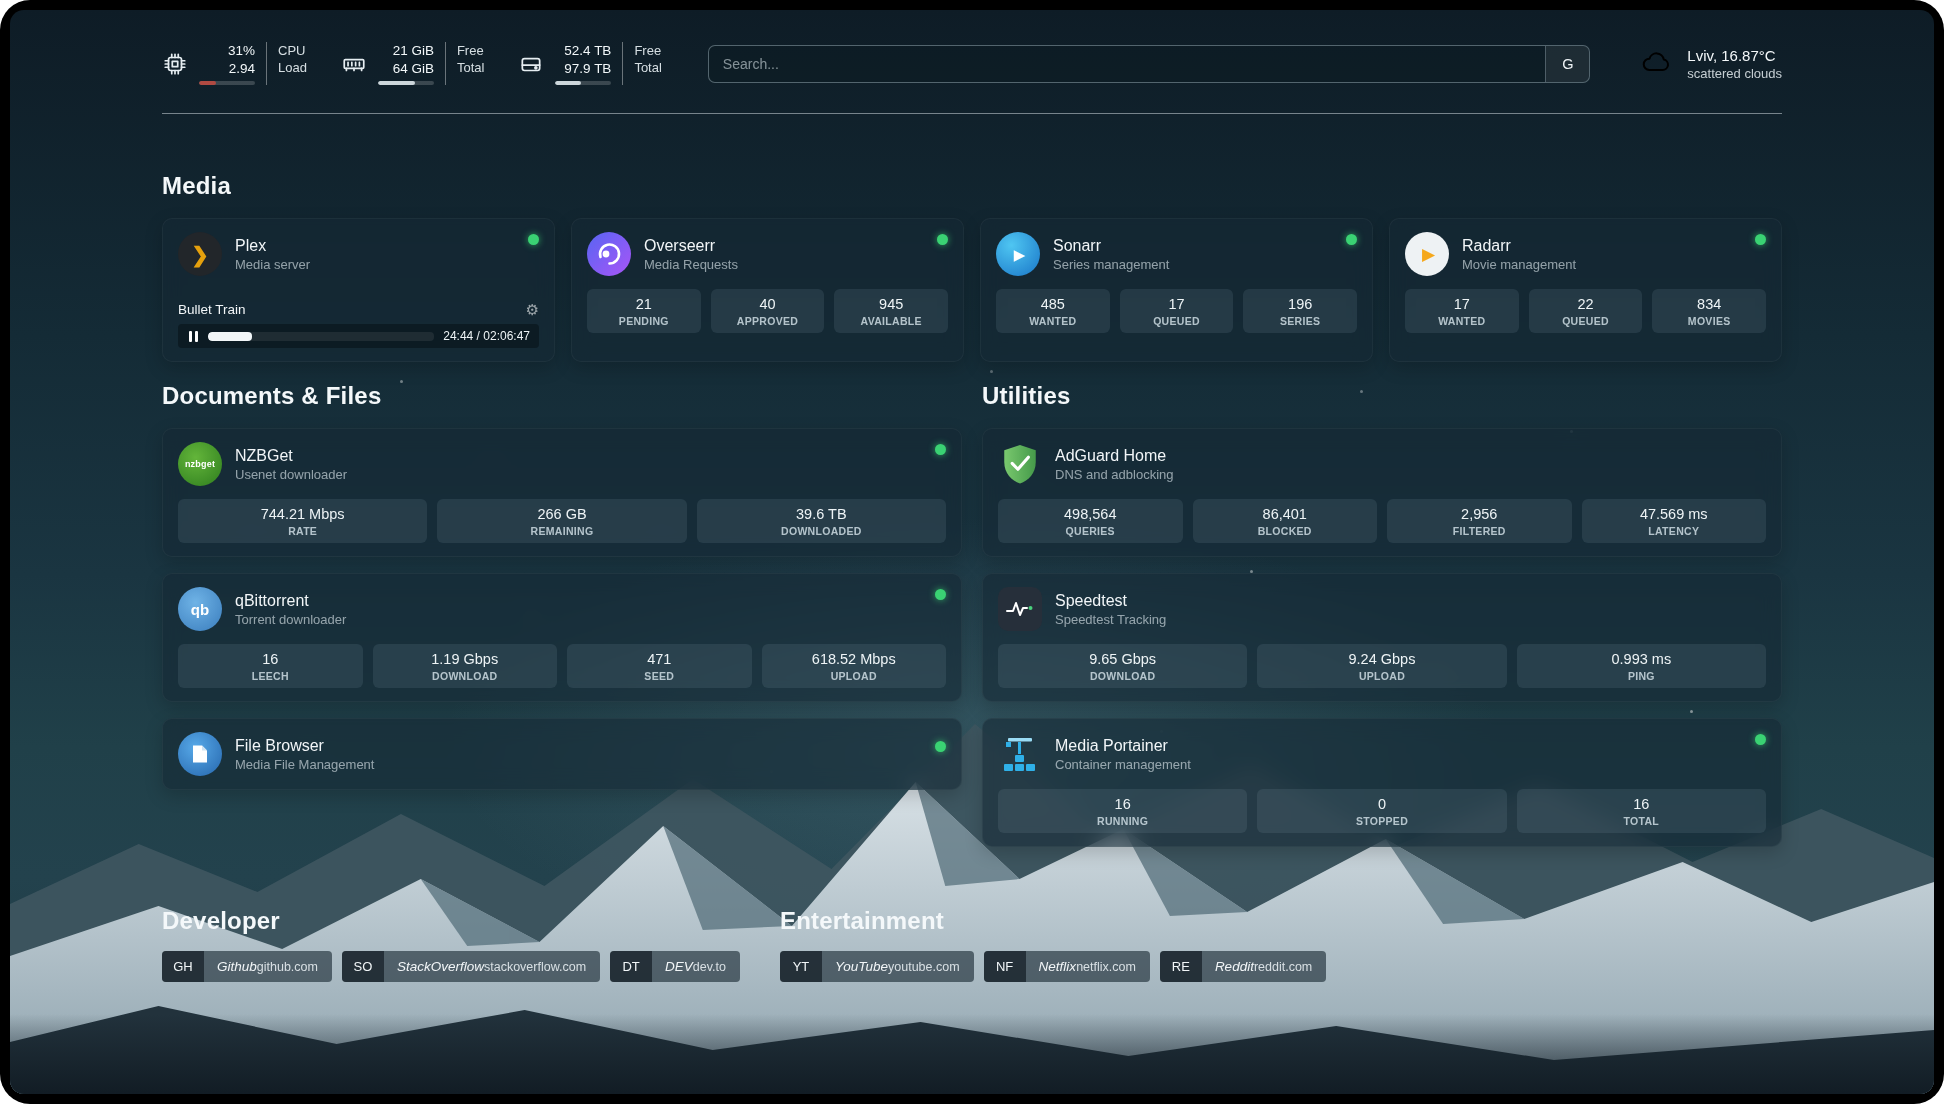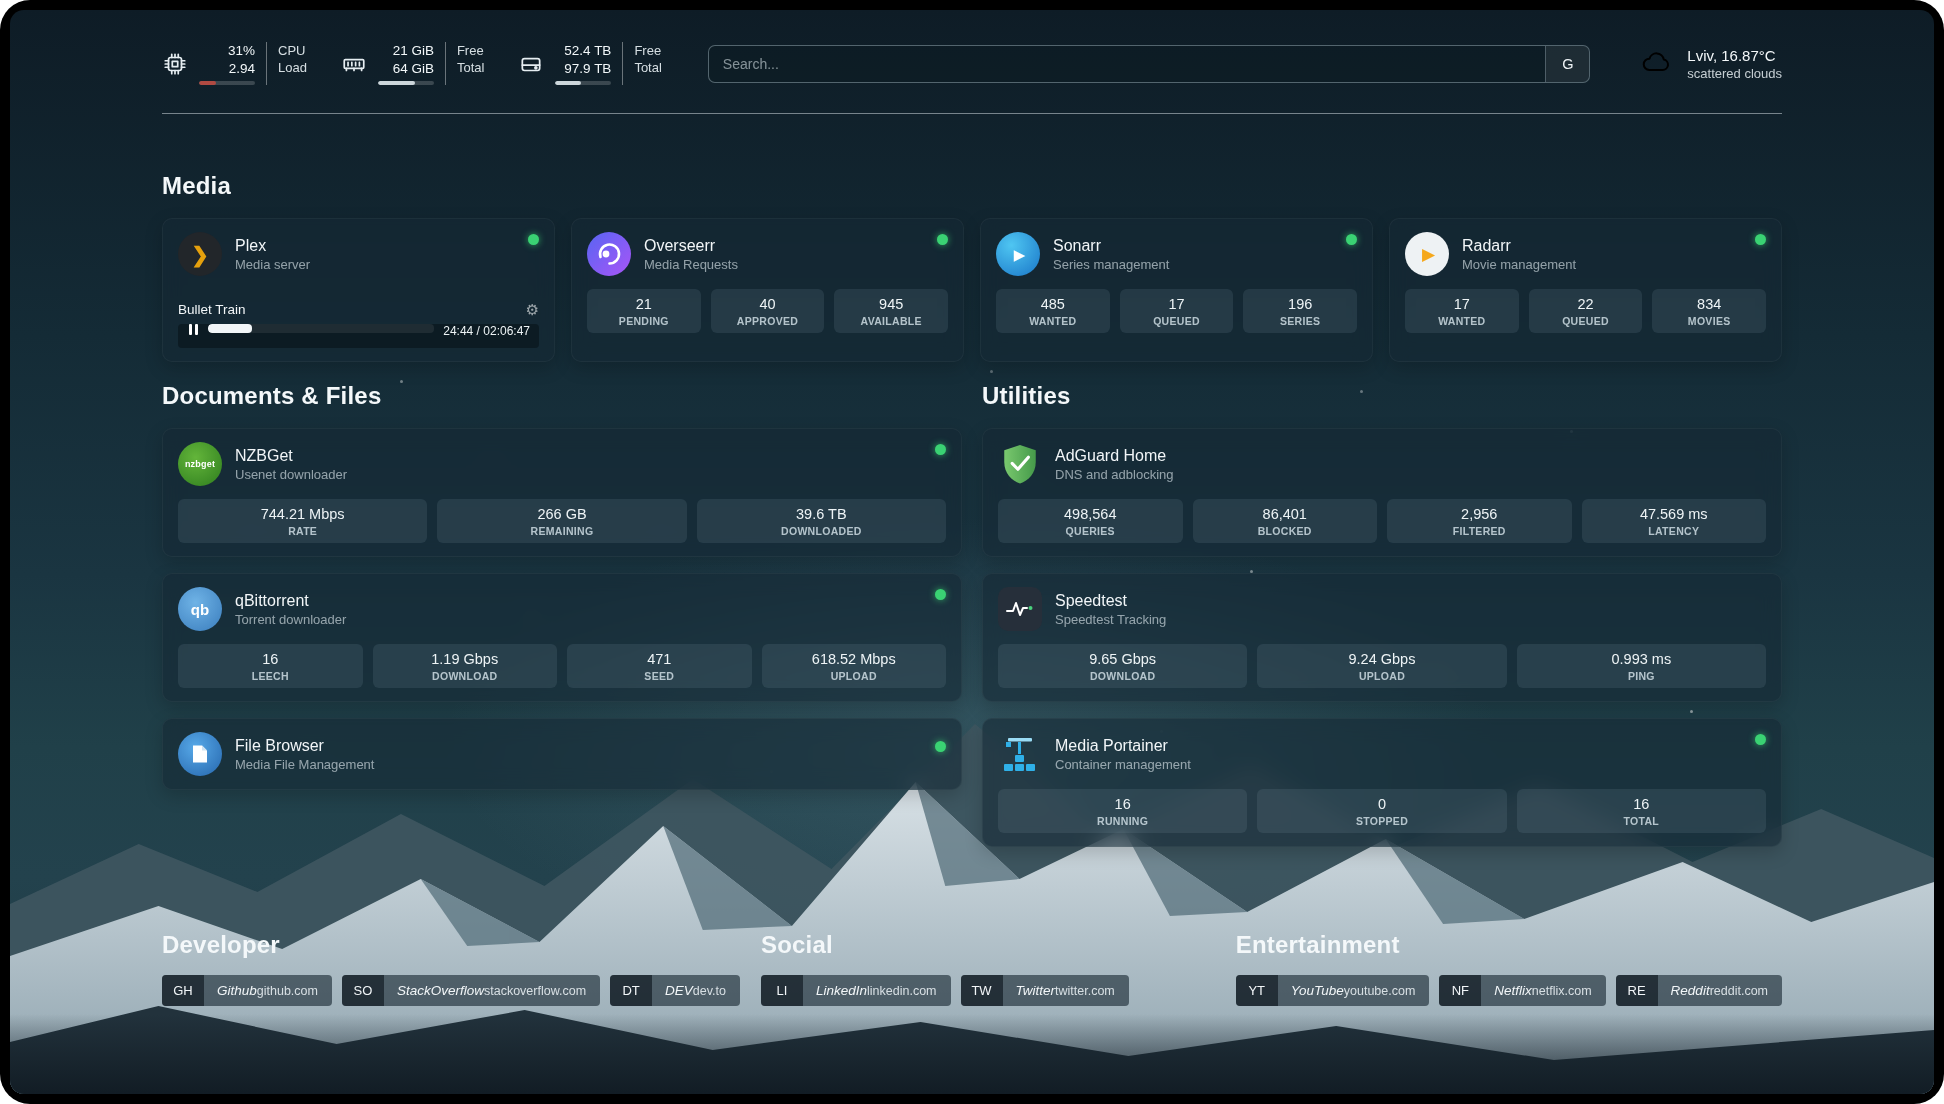--- a/index.html
+++ b/index.html
@@ -68,21 +68,21 @@
   .stats { display:flex; gap:10px; margin-top:13px; }
   .stat { flex:1; background:rgba(142,172,186,0.14); border-radius:6px; padding:7px 4px 6px; text-align:center; }
   .sv { color:#eef4f6; font-size:14.5px; }
   .sl { color:rgba(216,230,236,0.8); font-size:10.5px; font-weight:700; letter-spacing:.3px; margin-top:3px; }
 
   
   .nprow { display:flex; justify-content:space-between; align-items:flex-end; margin-top:26px; }
   .nptitle { color:#f2f6f8; font-size:13.5px; }
   .gear { color:rgba(255,255,255,0.58); font-size:15px; cursor:pointer; line-height:1; }
   .player { margin-top:7px; height:24px; background:rgba(8,18,24,0.6); border-radius:4px;
-    display:flex; padding:0 9px; gap:9px; }
+    display:flex; align-items:center; padding:0 9px; gap:9px; }
   .pause { display:flex; cursor:pointer; }
   .pause i { display:inline-block; width:3px; height:11px; background:#fff; margin:0 1.5px; border-radius:1px; }
   .track { flex:1; height:9px; border-radius:4px; background:rgba(255,255,255,0.08); overflow:hidden; }
   .track .fill { height:100%; background:#f2f6f8; border-radius:4px; }
   .ptime { color:#eef4f6; font-size:12px; white-space:nowrap; }
 
   
   .main-cols { display:grid; grid-template-columns:1fr 1fr; gap:20px; margin-top:20px; align-items:start; }
   .col-cards { display:flex; flex-direction:column; gap:16px; margin-top:18px; }
 
@@ -95,21 +95,21 @@
   .sonarr-logo .play-glyph { color:#fff; margin-left:3px; }
   .radarr-logo .play-glyph { color:#f5a81c; margin-left:3px; font-size:17px; }
   .nzb-logo { background:radial-gradient(circle at 40% 35%, #63b53a, #2e7d1e); }
   .nzb-t { color:#fff; font-size:9px; font-weight:700; letter-spacing:.2px; }
   .qb-logo { background:radial-gradient(circle at 40% 35%, #6fb3e6, #3a7dbd); }
   .qb-t { color:#fff; font-size:15px; font-weight:700; }
   .fb-logo { background:radial-gradient(circle at 40% 35%, #57a9e8, #2566ad); }
   .st-logo { background:#262f3a; }
 
   
-  .bookmarks { display:grid; grid-template-columns:1fr 1fr 1fr; gap:21px; margin-top:84px; }
+  .bookmarks { display:grid; grid-template-columns:1fr 1fr 1fr; gap:40px; margin-top:60px; }
   .bmlist { display:flex; gap:10px; margin-top:16px; }
   .bmrow { display:flex; align-items:stretch; height:31px; background:rgba(14,30,40,0.58); border-radius:4px;
     overflow:hidden; text-decoration:none; cursor:pointer; }
   .bmabbr { width:42px; background:rgba(2,10,16,0.55); color:#f2f6f8; font-size:13px; display:flex;
     align-items:center; justify-content:center; }
   .bmname { flex:1; color:#f2f6f8; font-size:13.5px; display:flex; align-items:center; padding-left:13px;font-style:italic; }
   .bmurl { color:rgba(240,246,249,0.85); font-size:12.5px; display:flex; align-items:center; padding-right:14px; }
 
   svg.lineicon { stroke:currentColor; fill:none; stroke-width:1.6; stroke-linecap:round; stroke-linejoin:round; }
 </style>
@@ -563,35 +563,20 @@
             <span class="bmurl">stackoverflow.com</span>
           </a>
           <a class="bmrow">
             <span class="bmabbr">DT</span>
             <span class="bmname">DEV</span>
             <span class="bmurl">dev.to</span>
           </a>
         </div>
       </div>
 
-      <div>
-        <h2 class="sec-title">Social</h2>
-        <div class="bmlist">
-          <a class="bmrow">
-            <span class="bmabbr">LI</span>
-            <span class="bmname">LinkedIn</span>
-            <span class="bmurl">linkedin.com</span>
-          </a>
-          <a class="bmrow">
-            <span class="bmabbr">TW</span>
-            <span class="bmname">Twitter</span>
-            <span class="bmurl">twitter.com</span>
-          </a>
-        </div>
-      </div>
 
       <div>
         <h2 class="sec-title">Entertainment</h2>
         <div class="bmlist">
           <a class="bmrow">
             <span class="bmabbr">YT</span>
             <span class="bmname">YouTube</span>
             <span class="bmurl">youtube.com</span>
           </a>
           <a class="bmrow">

